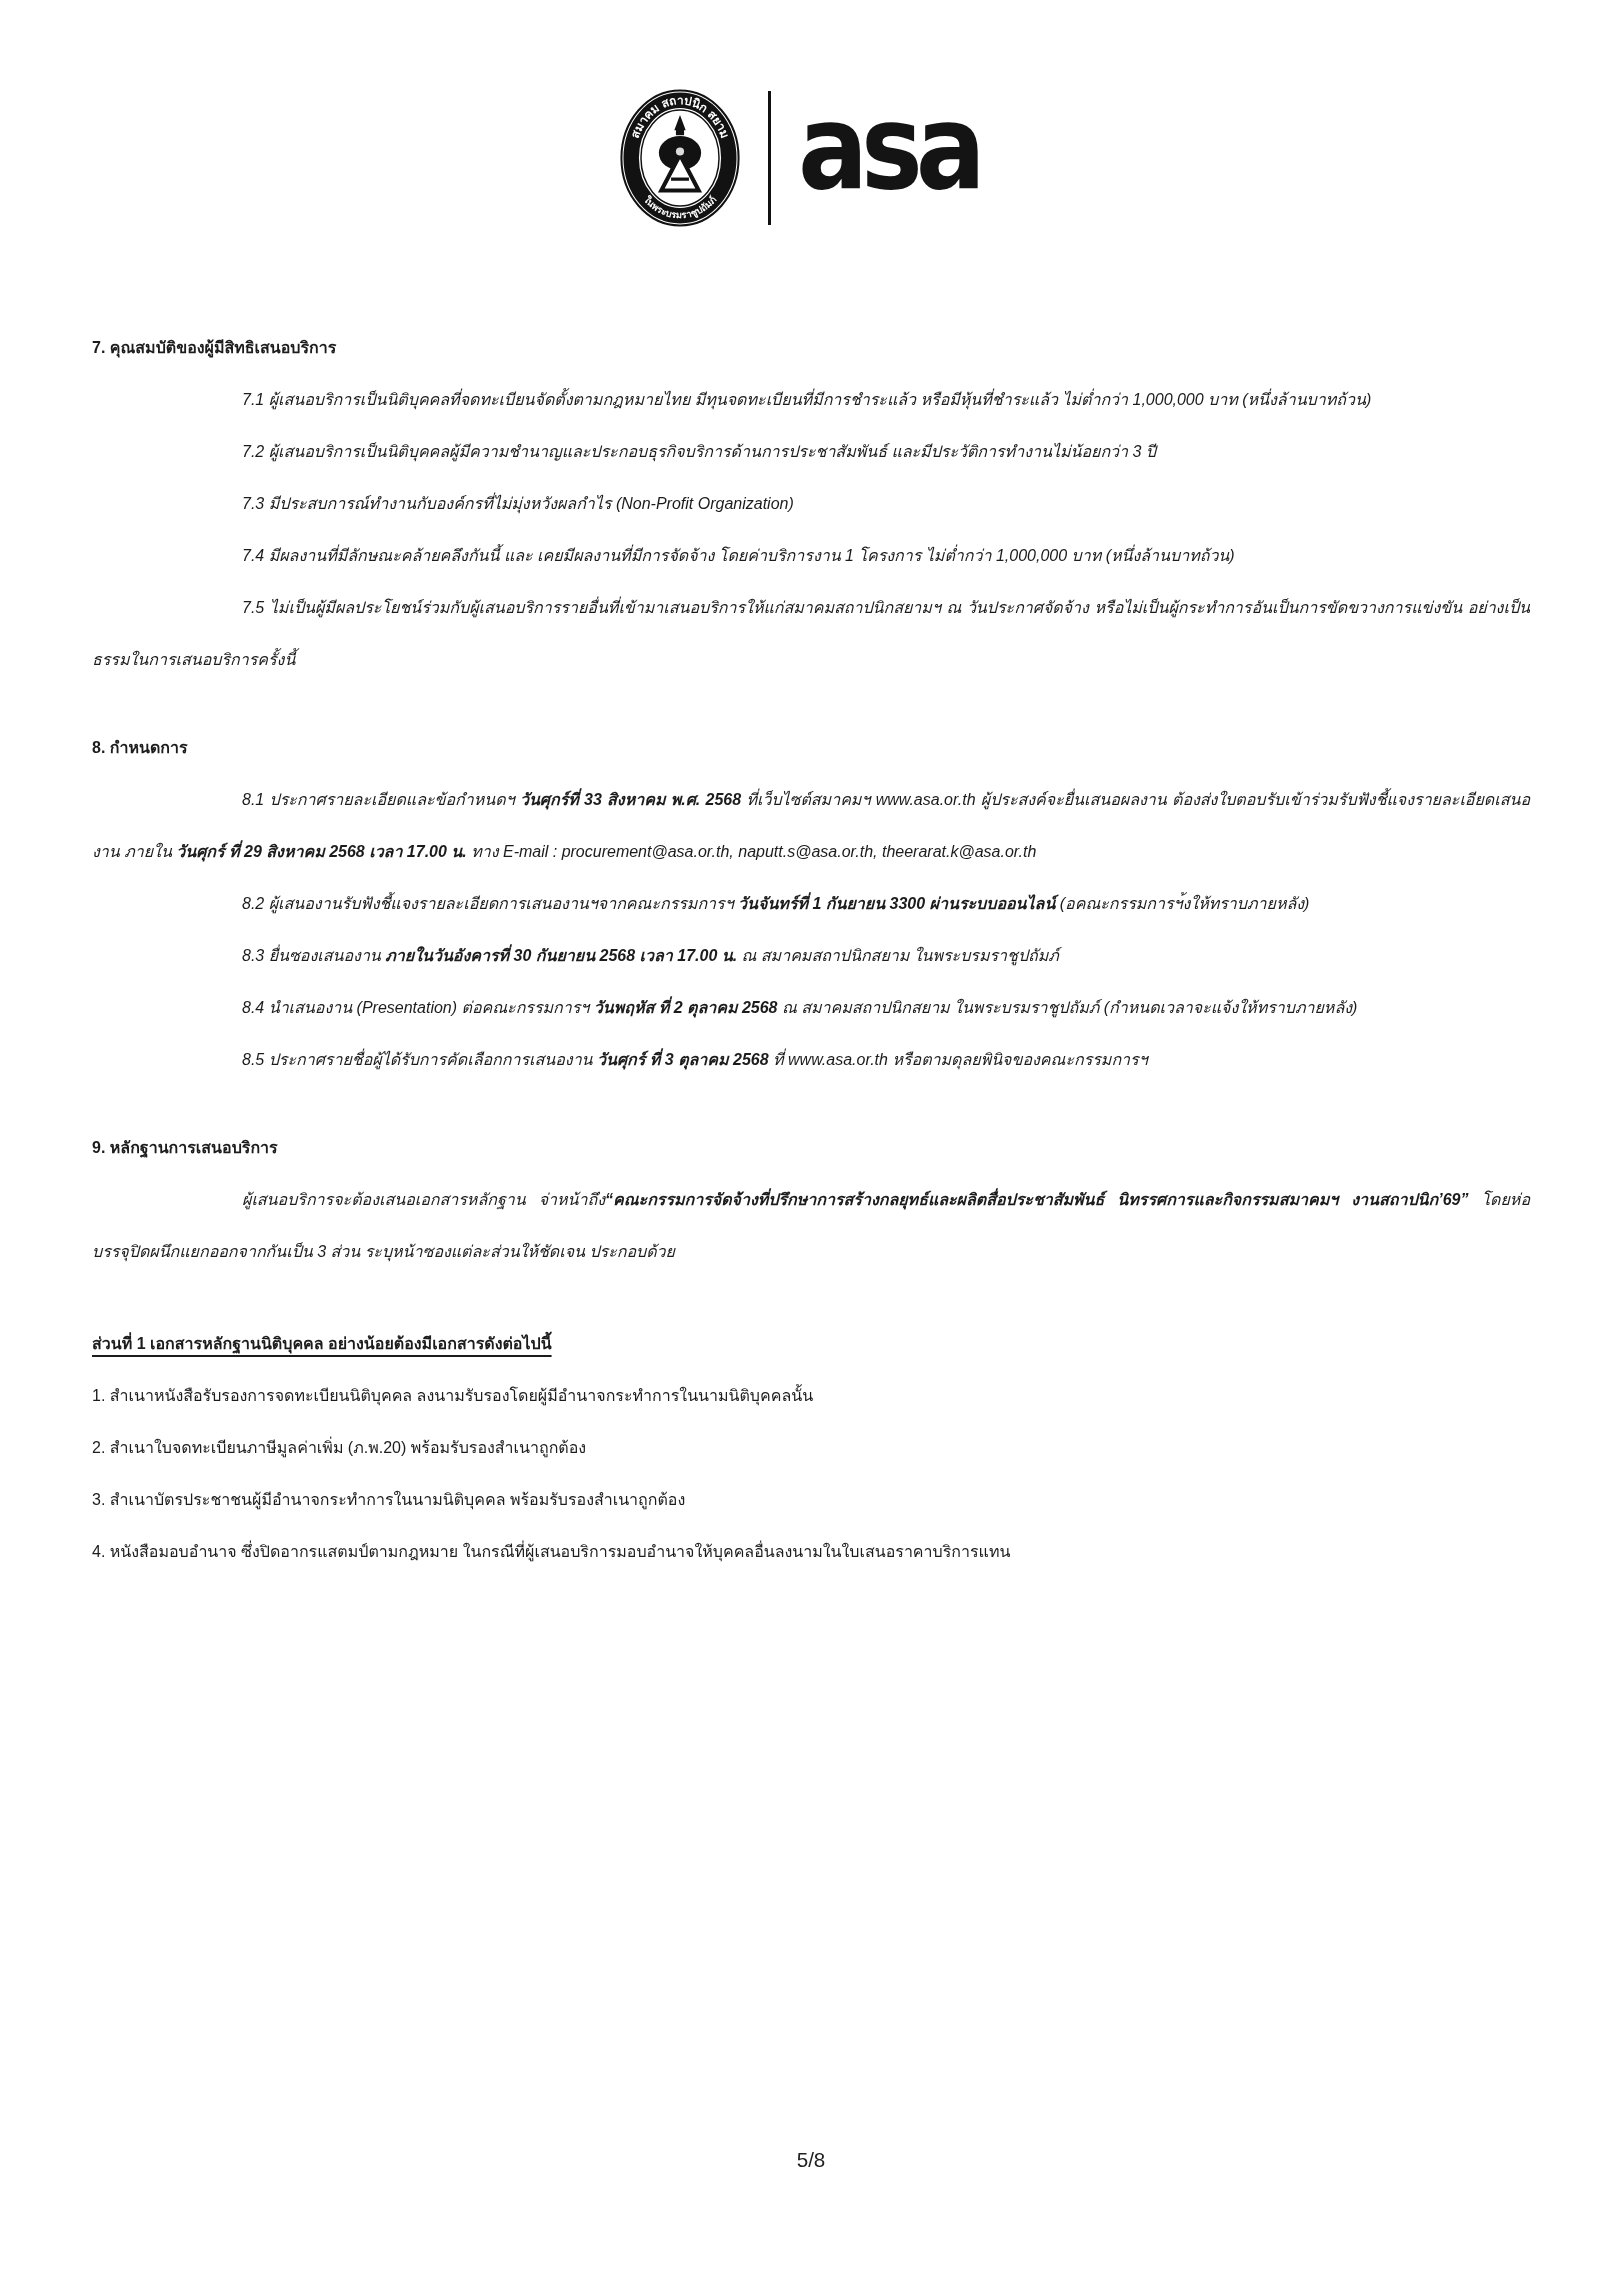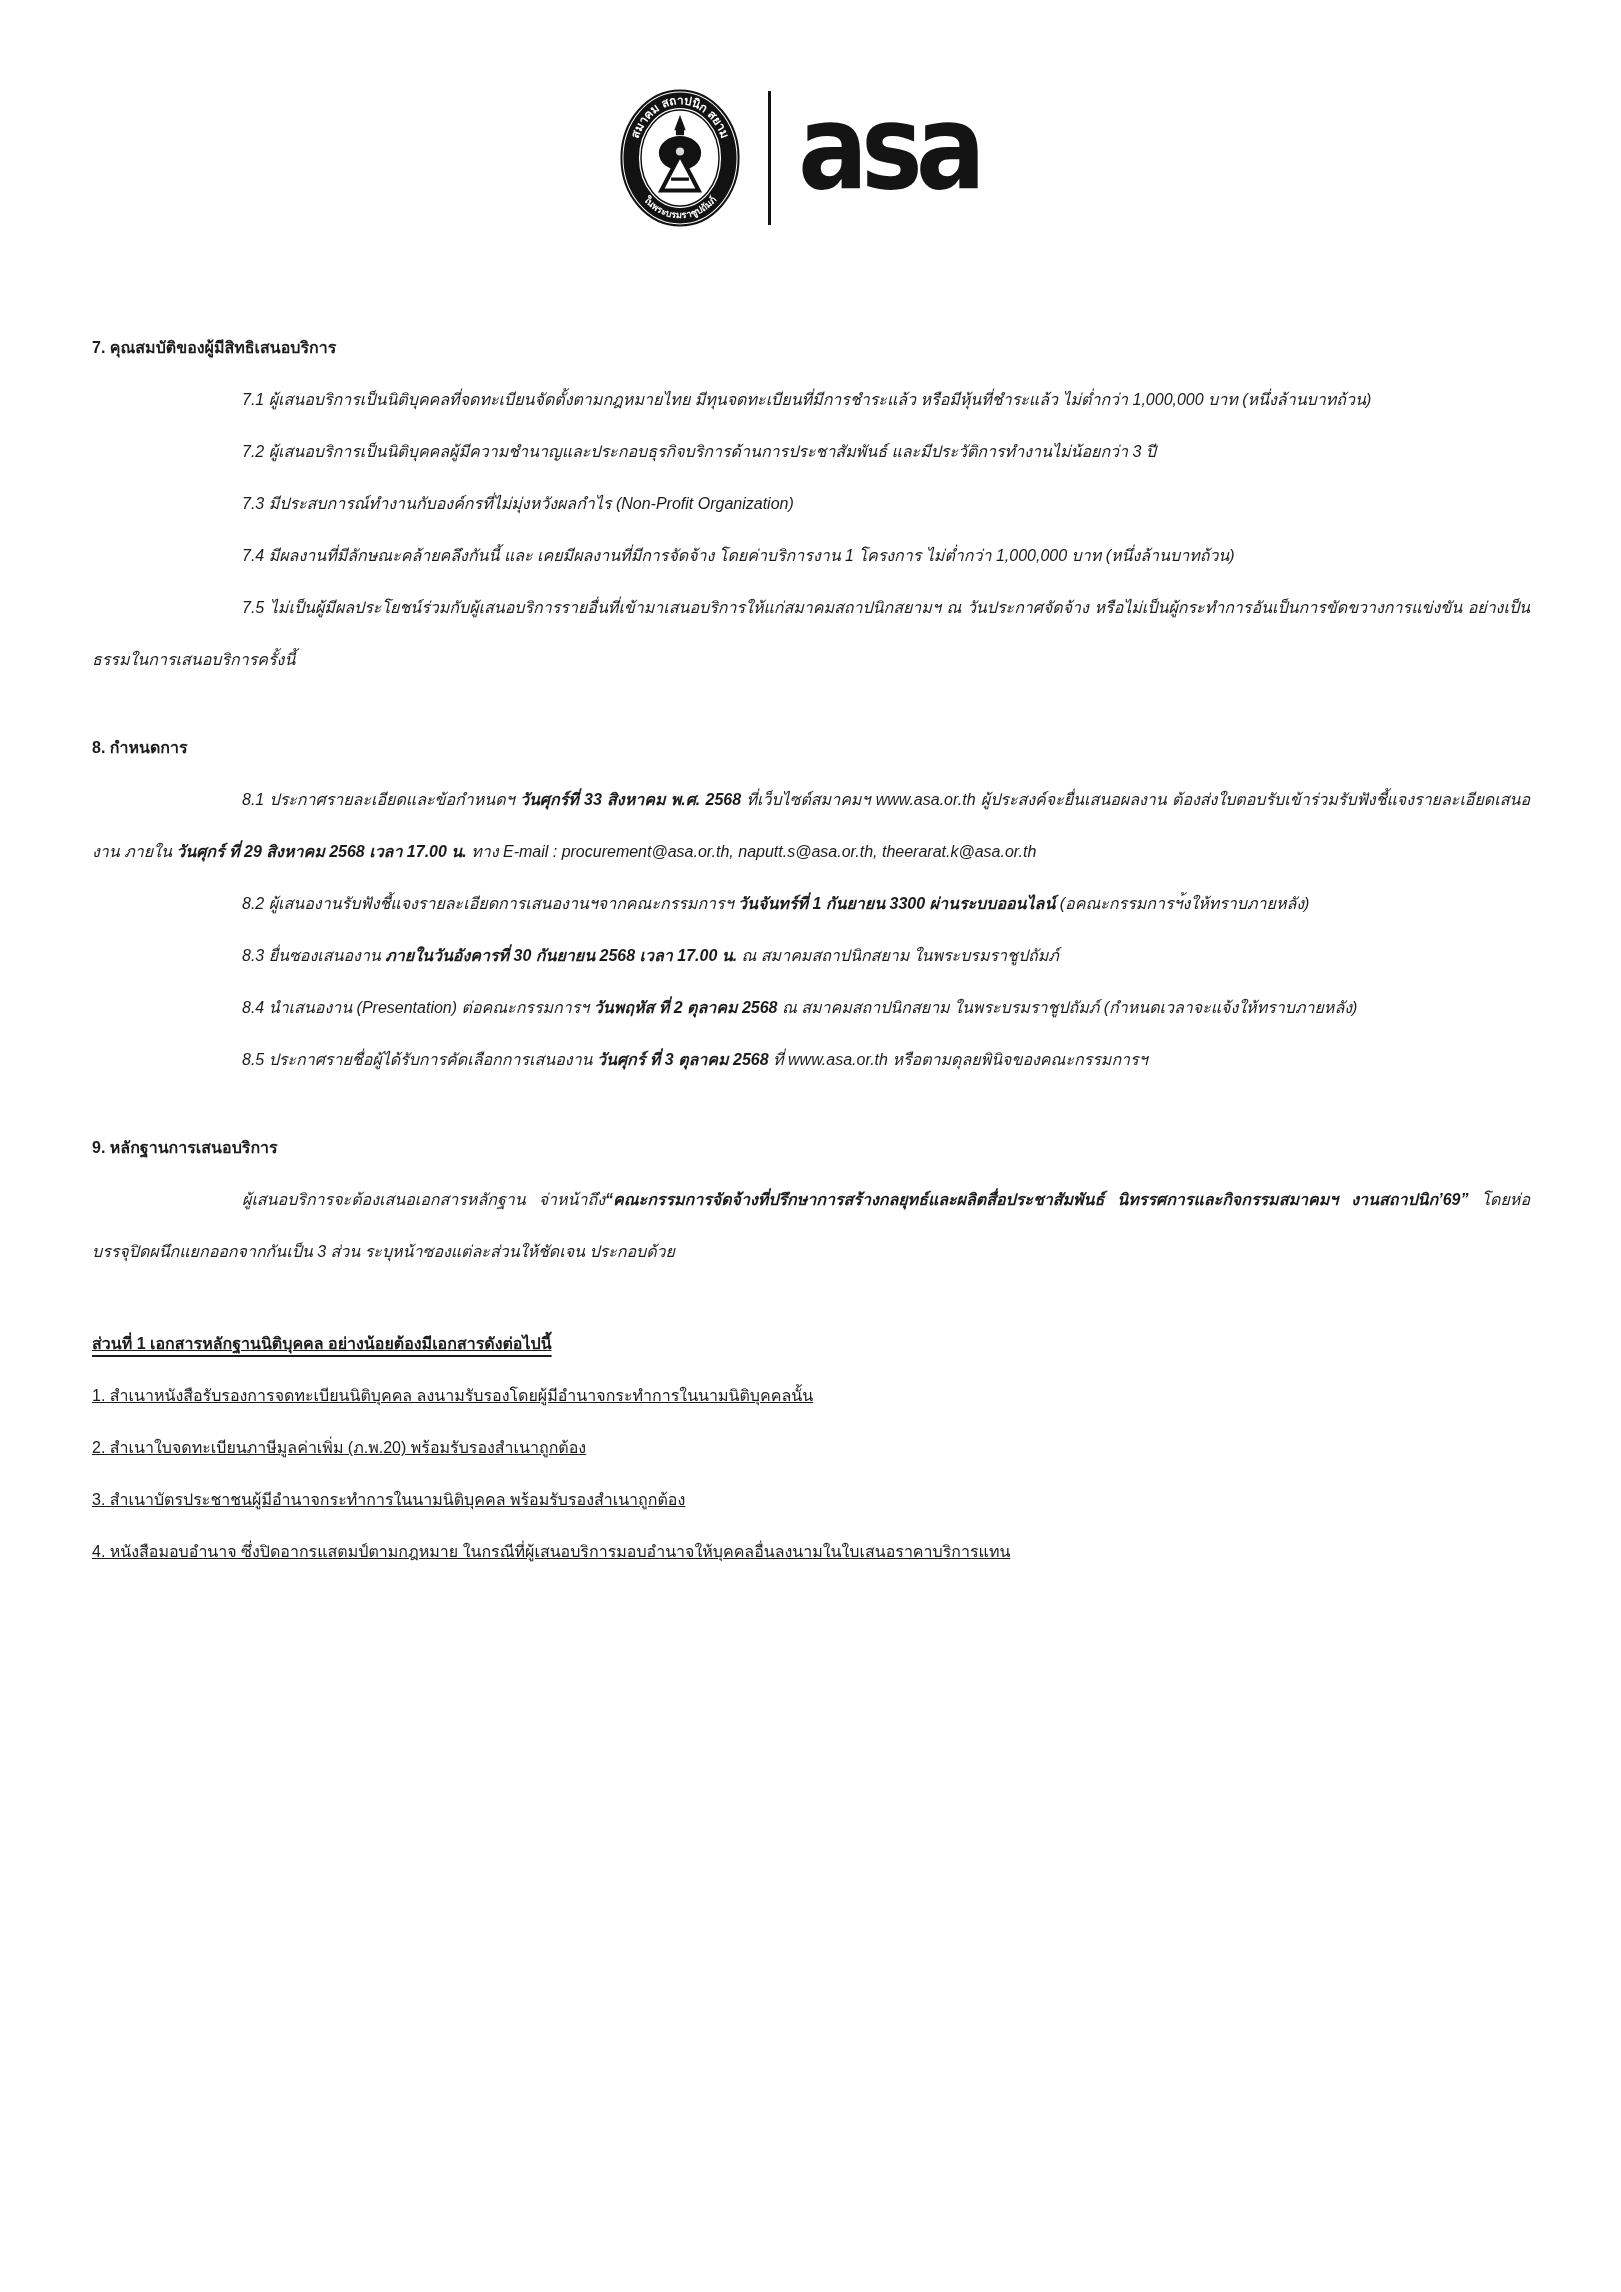--- a/index.html
+++ b/index.html
@@ -29,21 +29,21 @@
   
   .content{
     margin:79px 92px 0 92px;
     font-size:16px;line-height:52px;
     text-align:justify;
   }
   .content p{margin:0;}
   .sec-heading{font-weight:bold;}
   .para{text-indent:150px;font-style:italic;}
   .sec{margin-top:36px;}
-  .part-block{margin-top:40px;text-decoration:underline;}
+  .part-block{margin-top:40px;}
   .indent-block{margin-left:151px;text-align:left;}
   .part-heading{font-weight:bold;}
   .part-heading span{text-decoration:underline;text-underline-offset:6.3px;text-decoration-thickness:1.8px;}
   b{font-weight:bold;}
   
   .footer{
     position:absolute;left:0;right:0;top:2148px;
     text-align:center;font-size:20.6px;color:#222;
   }
 </style>
@@ -107,15 +107,16 @@
     <div class="part-block">
       <p class="part-heading indent-block"><span>ส่วนที่ 1 เอกสารหลักฐานนิติบุคคล อย่างน้อยต้องมีเอกสารดังต่อไปนี้</span></p>
       <p class="indent-block">1. สำเนาหนังสือรับรองการจดทะเบียนนิติบุคคล ลงนามรับรองโดยผู้มีอำนาจกระทำการในนามนิติบุคคลนั้น</p>
       <p class="indent-block">2. สำเนาใบจดทะเบียนภาษีมูลค่าเพิ่ม (ภ.พ.20) พร้อมรับรองสำเนาถูกต้อง</p>
       <p class="indent-block">3. สำเนาบัตรประชาชนผู้มีอำนาจกระทำการในนามนิติบุคคล พร้อมรับรองสำเนาถูกต้อง</p>
       <p>4. หนังสือมอบอำนาจ ซึ่งปิดอากรแสตมป์ตามกฎหมาย ในกรณีที่ผู้เสนอบริการมอบอำนาจให้บุคคลอื่นลงนามในใบเสนอราคาบริการแทน</p>
     </div>
 
   </div>
 
+  <div class="footer">5/8</div>
 
 </div>
 
 
 </body></html>

